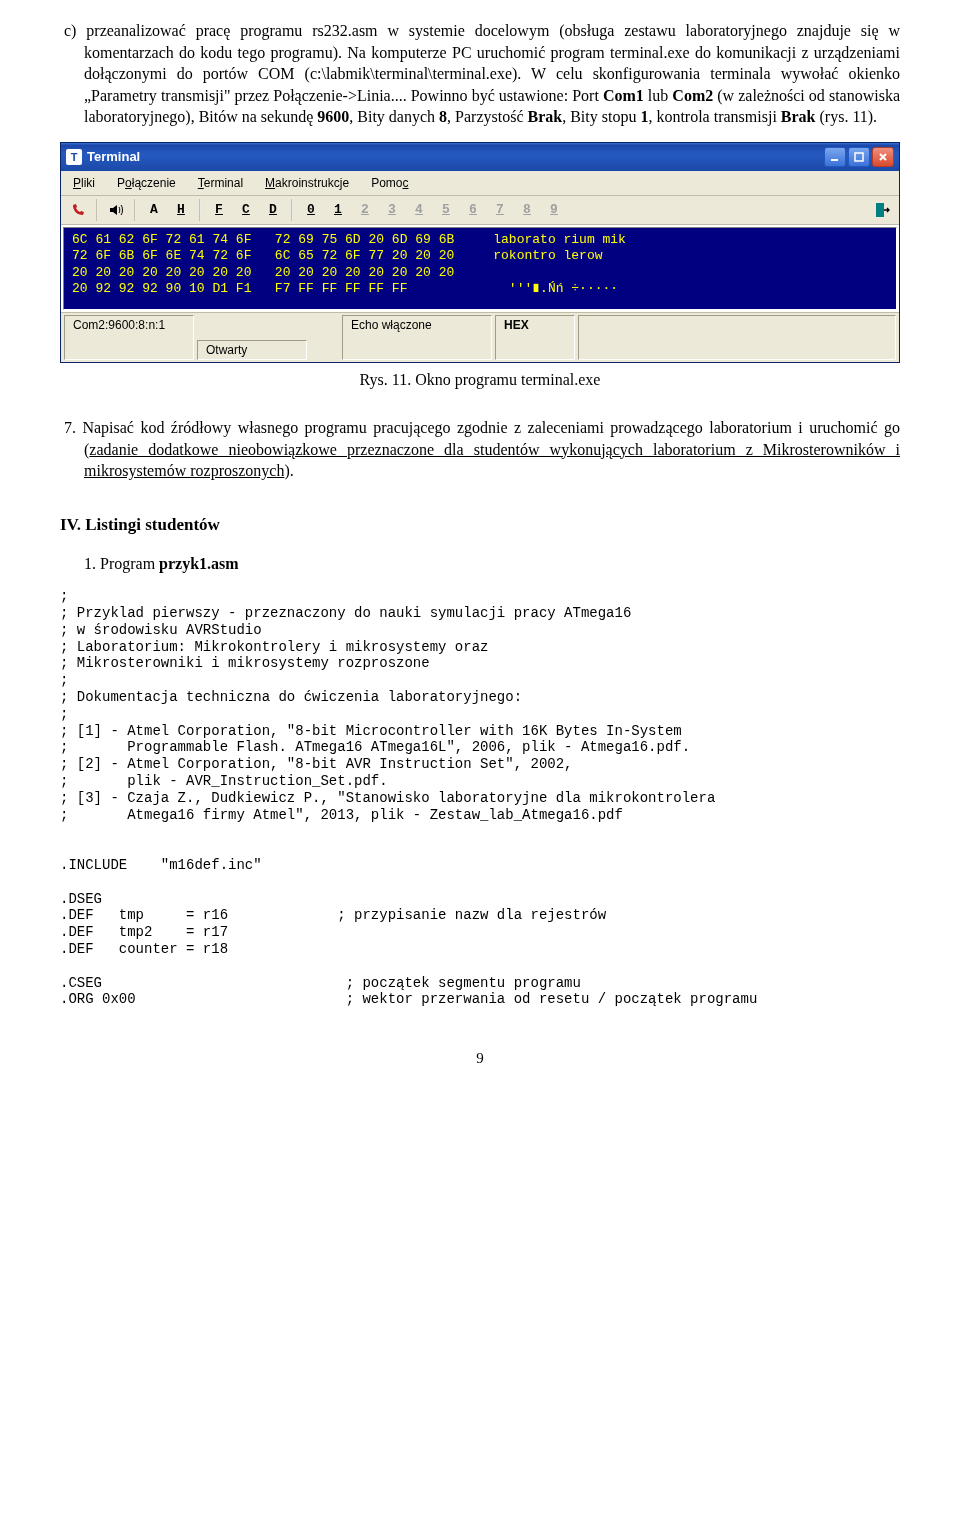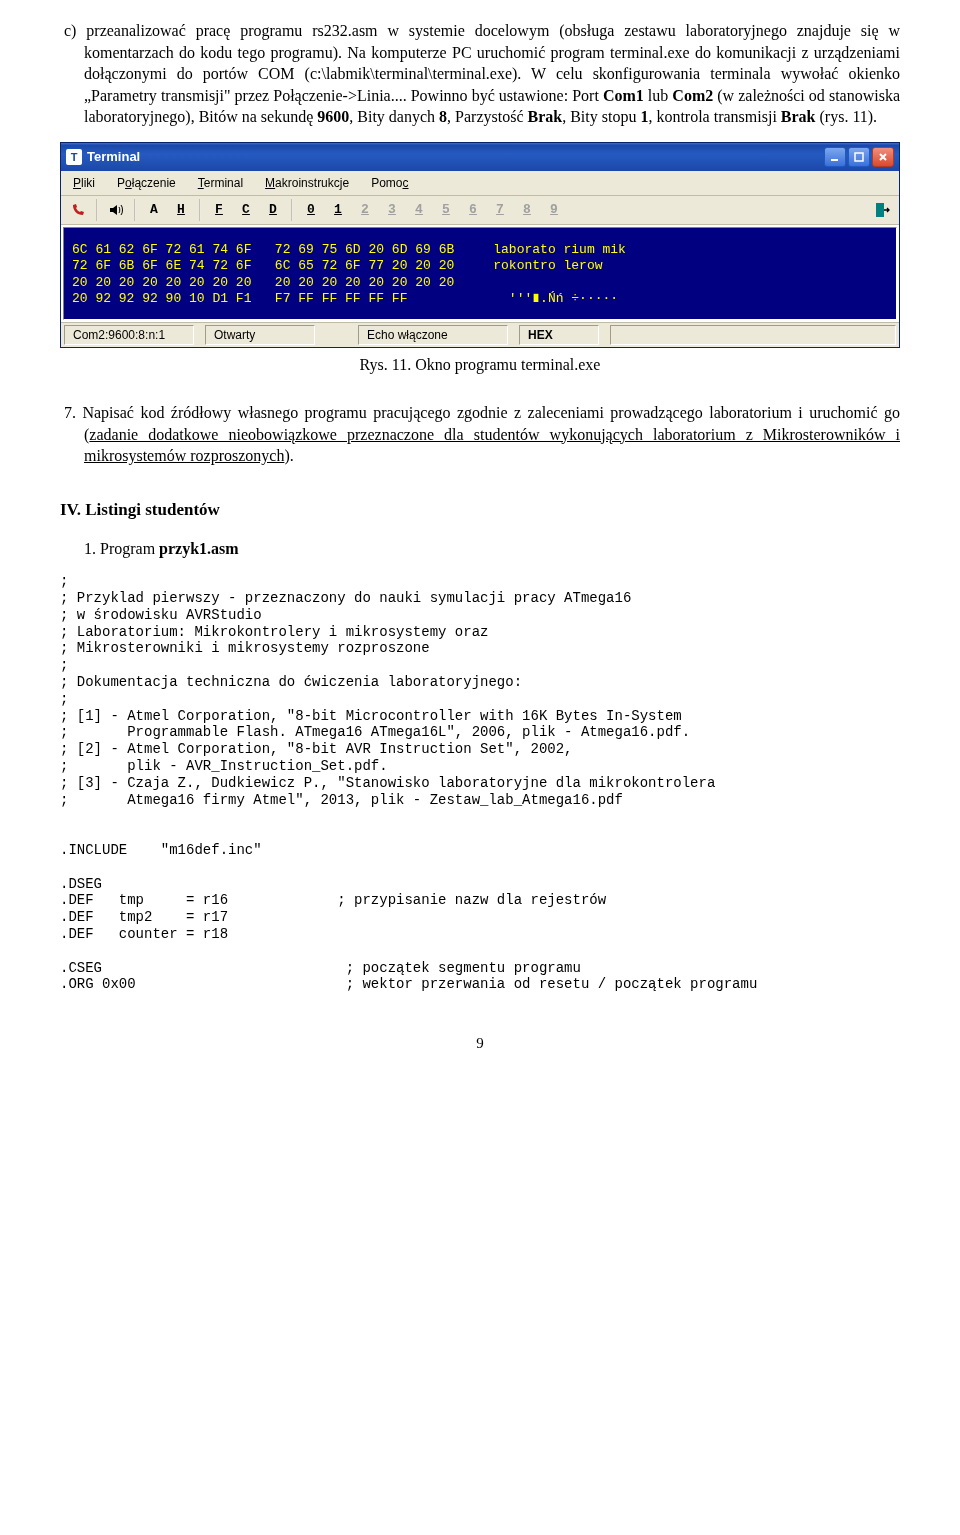--- a/index.html
+++ b/index.html
@@ -90,43 +90,43 @@
     background: linear-gradient(to right,#b0ac98,#fff);
   }
   .toolbtn.disabled { color: #a0a0a0; }
   .toolbtn.door { margin-left: auto; }
   .terminal-body {
     background: #000080;
     color: #ffff00;
     font-family: 'Courier New', monospace;
     font-size: 13px;
     line-height: 1.25;
-    padding: 14px 8px 12px 8px;
+    padding: 4px 8px 12px 8px;
     white-space: pre;
     overflow: hidden;
     border-top: 1px solid #808080;
     border-left: 1px solid #808080;
     border-right: 1px solid #fff;
     border-bottom: 1px solid #fff;
     margin: 2px;
   }
   .statusbar {
     display: flex;
     background: #ece9d8;
     padding: 2px 3px;
-    gap: 11px;
+    gap: 3px;
     border-top: 1px solid #c0bca8;
   }
   .status-cell {
     border: 1px solid;
     border-color: #a09c88 #fff #fff #a09c88;
     padding: 1px 8px;
   }
   .status-cell:nth-child(1){flex:0 0 130px;}
-  .status-cell:nth-child(2){flex:0 0 110px;}
+  .status-cell:nth-child(2){flex:0 0 110px;margin-top:25px;}
   .status-cell:nth-child(3){flex:0 0 150px;margin-left:32px;}
   .status-cell:nth-child(4){flex:0 0 80px;font-weight:bold;}
   .status-cell:nth-child(5){flex:1;}
 
   .caption { text-align: center; margin: 6px 0 26px 0; }
 
   h2.section { font-weight: bold; font-size: 17px; margin: 32px 0 16px 0; }
   .program-label { margin-bottom: 14px; margin-left: 24px; }
 
   pre.code {

